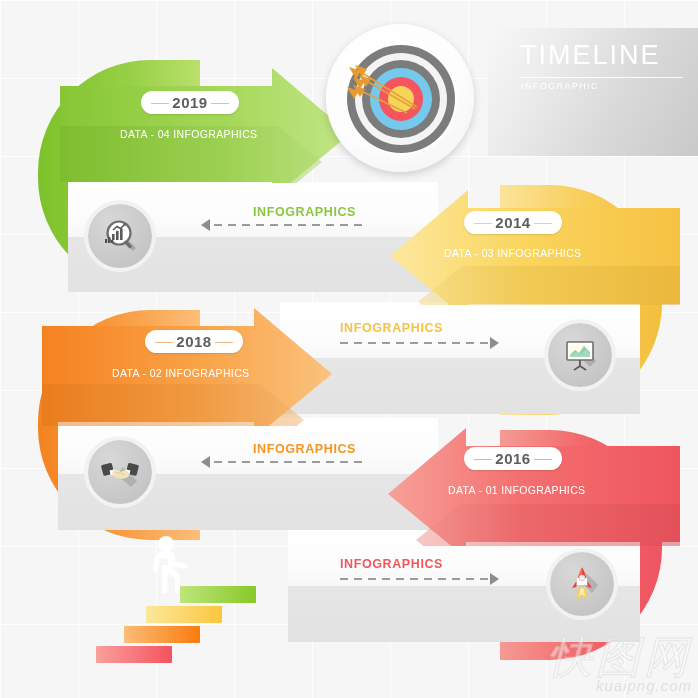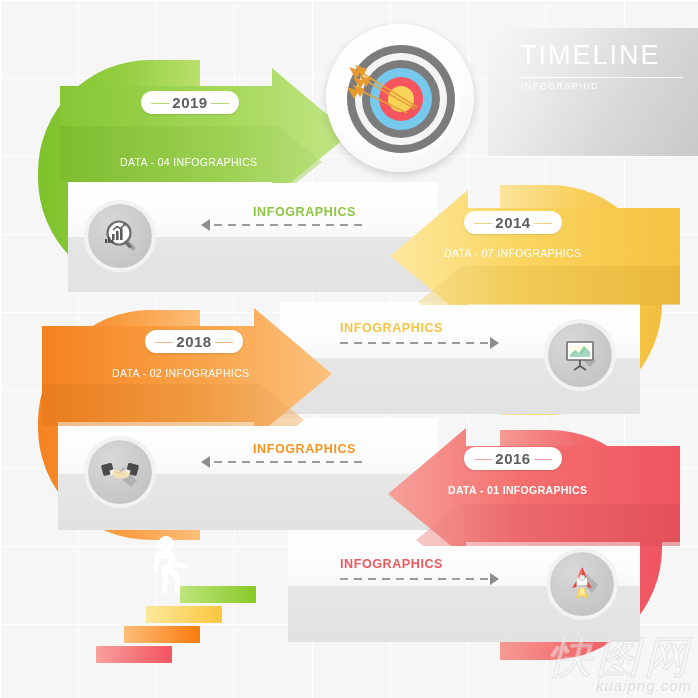--- a/index.html
+++ b/index.html
@@ -284,24 +284,24 @@
     <div class="yr">2018</div>
     <div class="dash r" style="background:#f3b782;"></div>
   </div>
 
   <div class="pill" style="left:464px;top:447px;width:98px;">
     <div class="dash l" style="background:#f3a5a5;"></div>
     <div class="yr">2016</div>
     <div class="dash r" style="background:#f3a5a5;"></div>
   </div>
 
-  <div class="datalabel" style="left:120px;top:128px;margin-top:28px;">DATA - 04  INFOGRAPHICS</div>
-  <div class="datalabel" style="left:444px;top:247px;">DATA - 07  INFOGRAPHICS</div>
+  <div class="datalabel" style="left:120px;top:128px;">DATA - 04  INFOGRAPHICS</div>
+  <div class="datalabel" style="left:444px;top:247px;">DATA - 03  INFOGRAPHICS</div>
   <div class="datalabel" style="left:112px;top:367px;">DATA - 02  INFOGRAPHICS</div>
-  <div class="datalabel" style="left:448px;top:484px;font-weight:bold;">DATA - 01  INFOGRAPHICS</div>
+  <div class="datalabel" style="left:448px;top:484px;">DATA - 01  INFOGRAPHICS</div>
 
   <div class="cap" style="left:253px;top:205px;color:#8CC63E;">INFOGRAPHICS</div>
   <div class="dashline" style="left:214px;top:224px;width:150px;"></div>
   <div class="tri left" style="left:201px;top:219px;"></div>
 
   <div class="cap" style="left:340px;top:321px;color:#F6C445;">INFOGRAPHICS</div>
   <div class="dashline" style="left:340px;top:342px;width:150px;"></div>
   <div class="tri right" style="left:490px;top:337px;"></div>
 
   <div class="cap" style="left:253px;top:442px;color:#F7941E;">INFOGRAPHICS</div>

